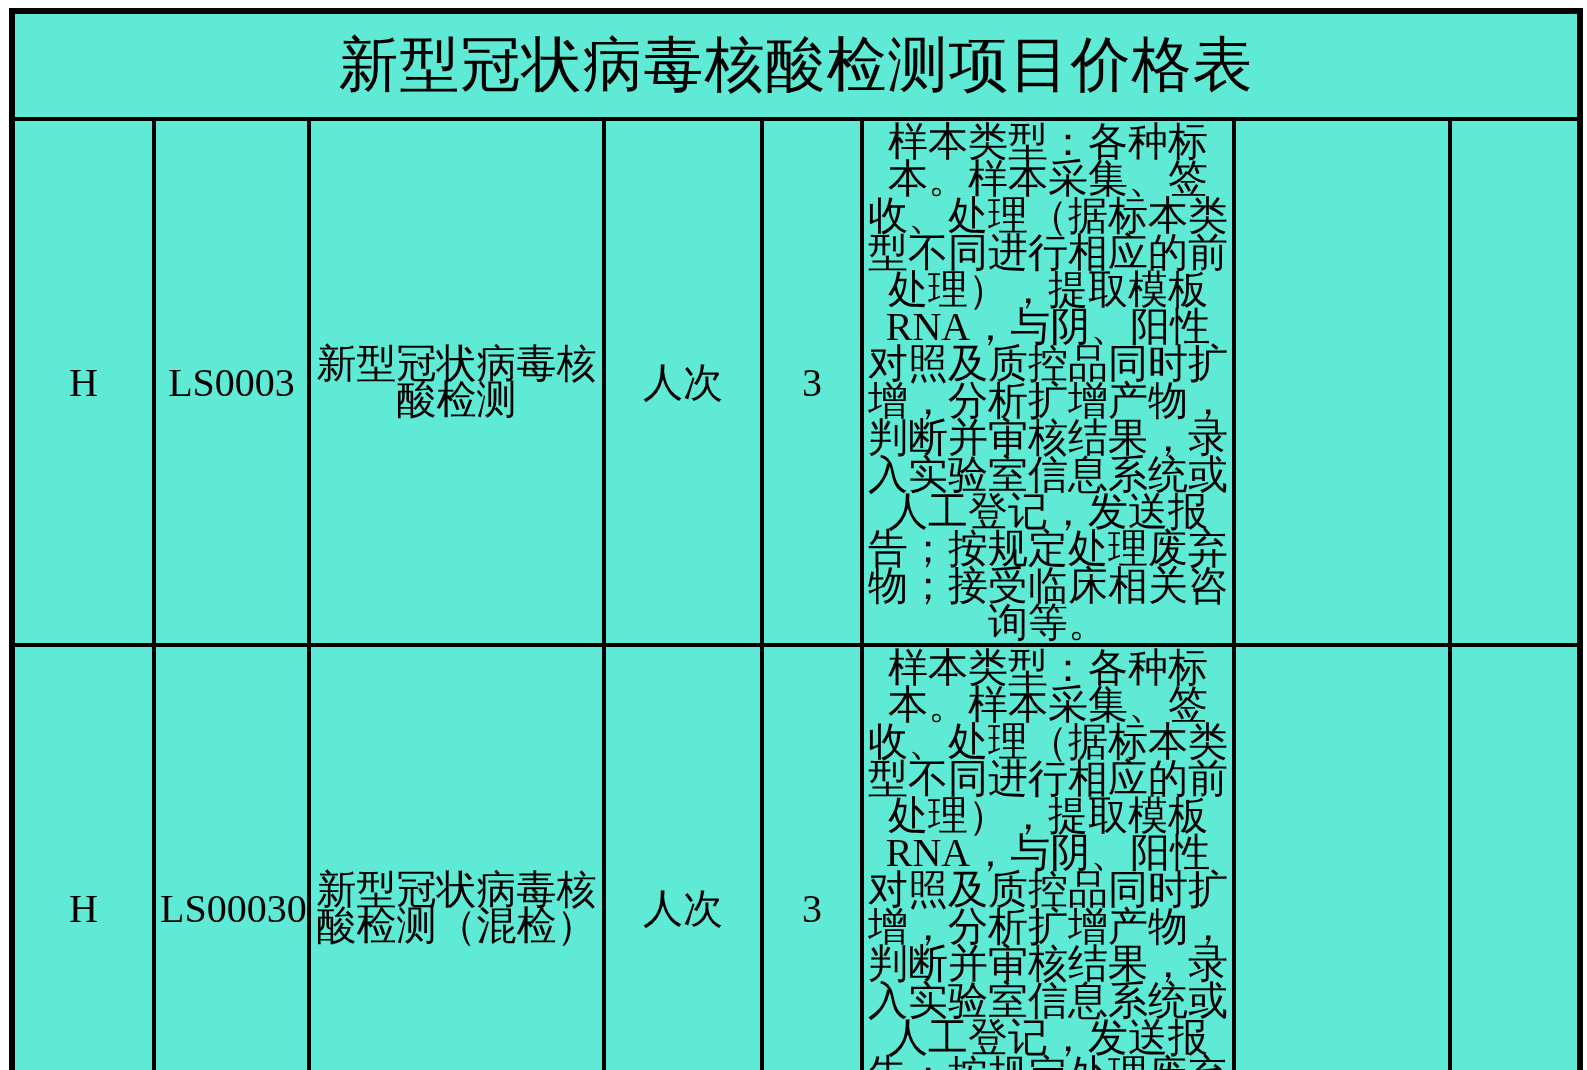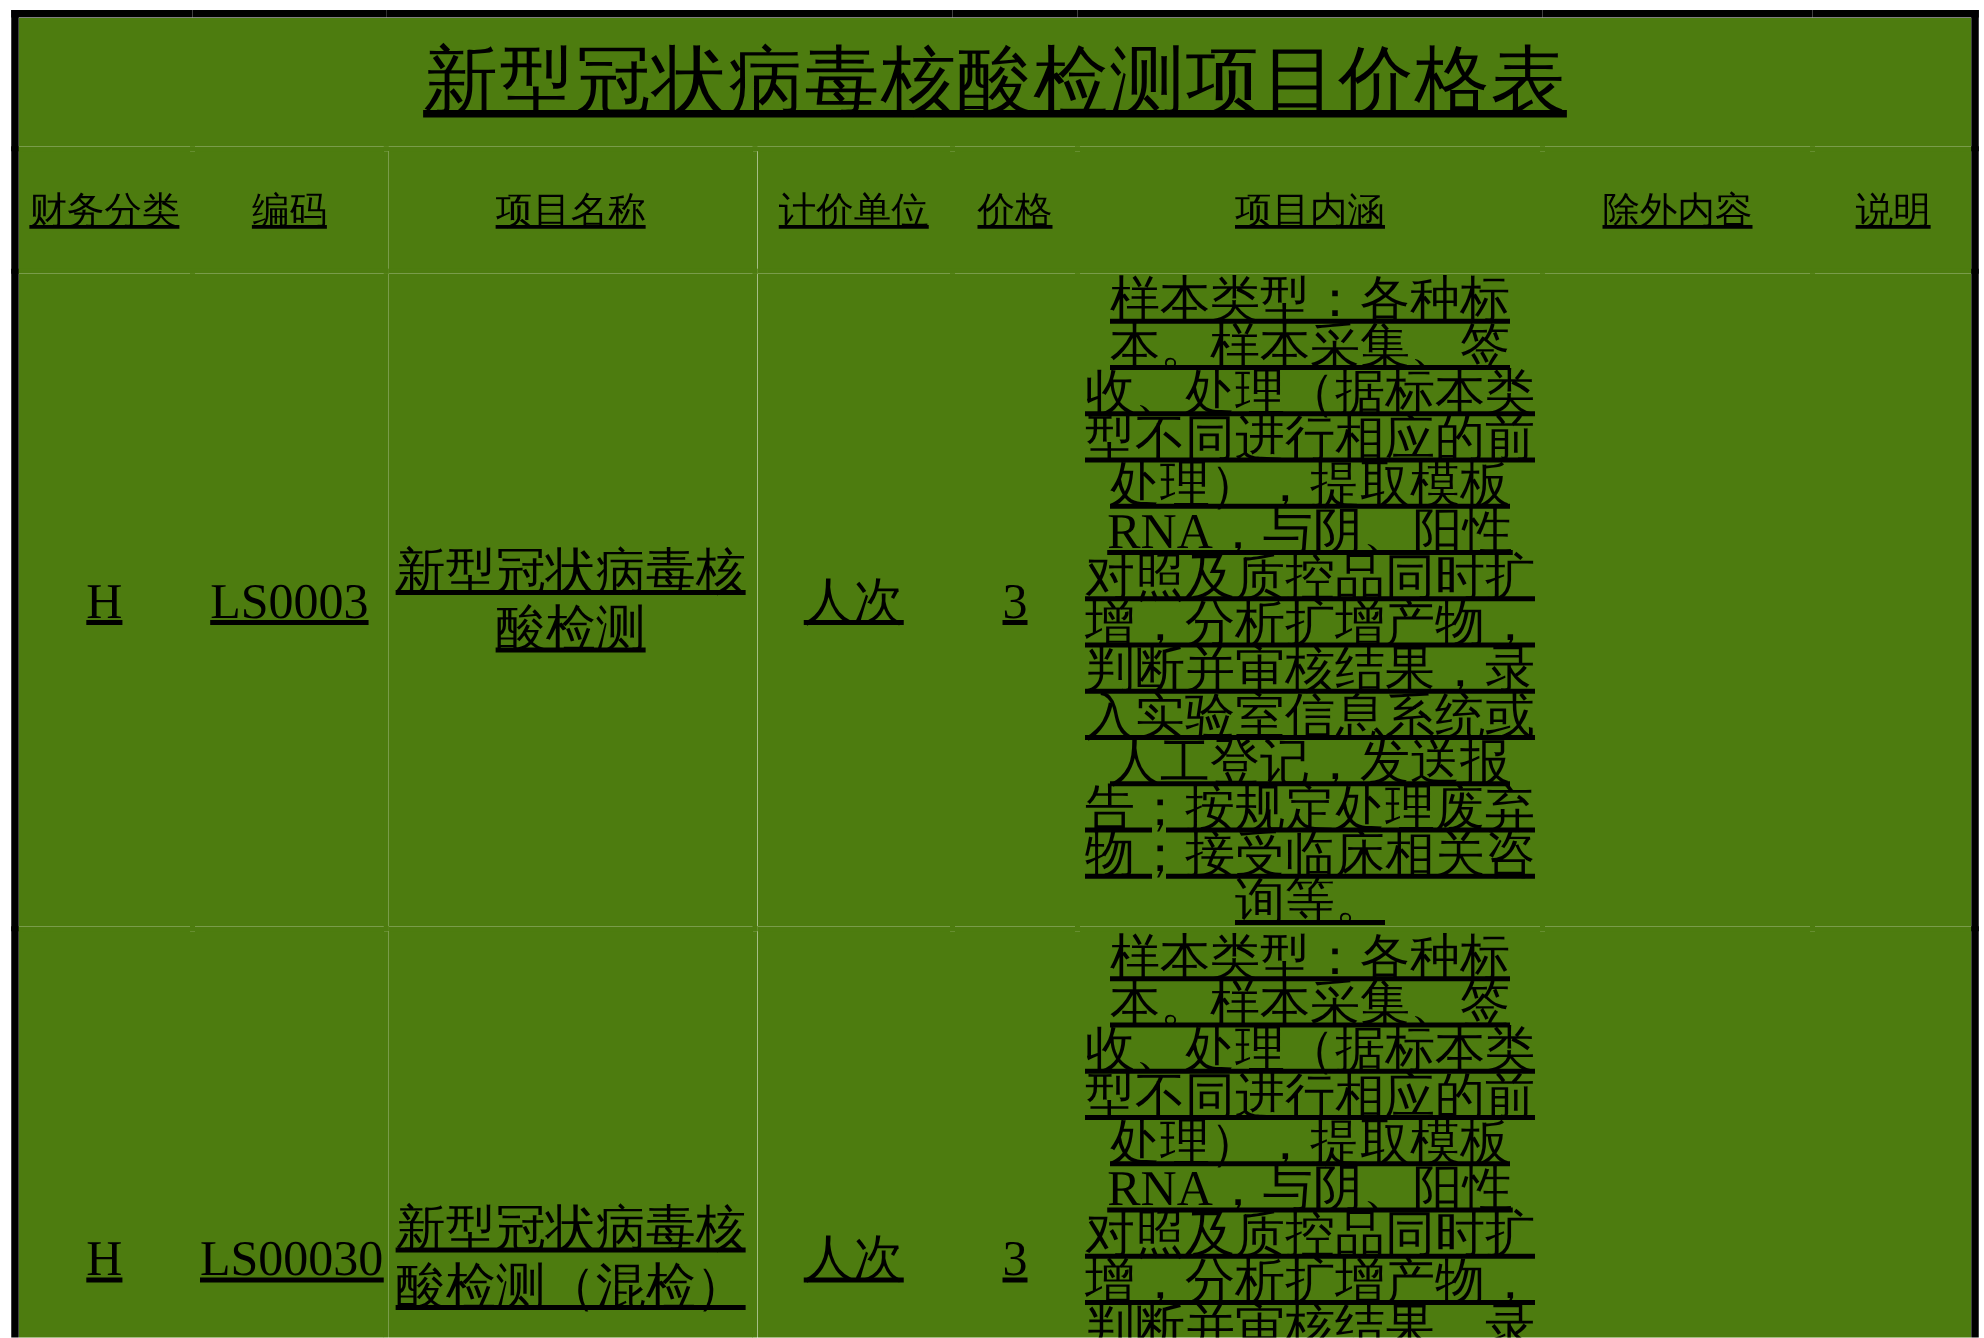--- a/index.html
+++ b/index.html
@@ -18,27 +18,26 @@
     font-family: "Liberation Serif", "DejaVu Serif", serif;
     color: #000000;
   }
   table.price-table {
     border-collapse: collapse;
     table-layout: fixed;
     width: 1568px;
     background: #ffffff;
   }
   table.price-table td, table.price-table th {
-    border: 4px solid #4d7c0f;
+    border: 4px solid #000000;
     box-sizing: border-box;
     overflow: hidden;
     font-weight: normal;
     color: #000000;
-    background: #4d7c0f;
-    text-decoration: underline;
+    background: #5eead4;
   }
   table.price-table { border: 6px solid #000000; }
 
   tr.title-row td {
     height: 108px;
     text-align: center;
     vertical-align: middle;
     font-size: 60px;
     letter-spacing: 1px;
     white-space: nowrap;
@@ -51,21 +50,21 @@
   }
   tr.data-row td {
     text-align: center;
     vertical-align: middle;
     font-size: 40px;
     padding: 2px 4px;
   }
   tr.data-row.r1 { height: 404px; }
   tr.data-row.r2 { height: 412px; }
   td.cell-name {
-    line-height: 46px;
+    line-height: 36px;
     padding: 2px 10px;
   }
   td.cell-content {
     vertical-align: top;
     text-align: center;
     font-size: 30.5px;
     line-height: 37px;
     padding: 3px 7px;
   }
 </style>
@@ -83,30 +82,20 @@
       <col style="width:372px">
       <col style="width:216px">
       <col style="width:130px">
     </colgroup>
 
     <tbody>
         <tr class="title-row">
       <td colspan="8">新型冠状病毒核酸检测项目价格表</td>
     </tr>
 
-    <tr class="header-row">
-      <th>财务分类</th>
-      <th>编码</th>
-      <th>项目名称</th>
-      <th>计价单位</th>
-      <th>价格</th>
-      <th>项目内涵</th>
-      <th>除外内容</th>
-      <th>说明</th>
-    </tr>
 
     <tr class="data-row r1">
       <td>H</td>
       <td>LS0003</td>
       <td class="cell-name">新型冠状病毒核酸检测</td>
       <td>人次</td>
       <td>3</td>
       <td class="cell-content">样本类型：各种标本。样本采集、签收、处理（据标本类型不同进行相应的前处理），提取模板RNA，与阴、阳性对照及质控品同时扩增，分析扩增产物，判断并审核结果，录入实验室信息系统或人工登记，发送报告；按规定处理废弃物；接受临床相关咨询等。</td>
       <td></td>
       <td></td>

